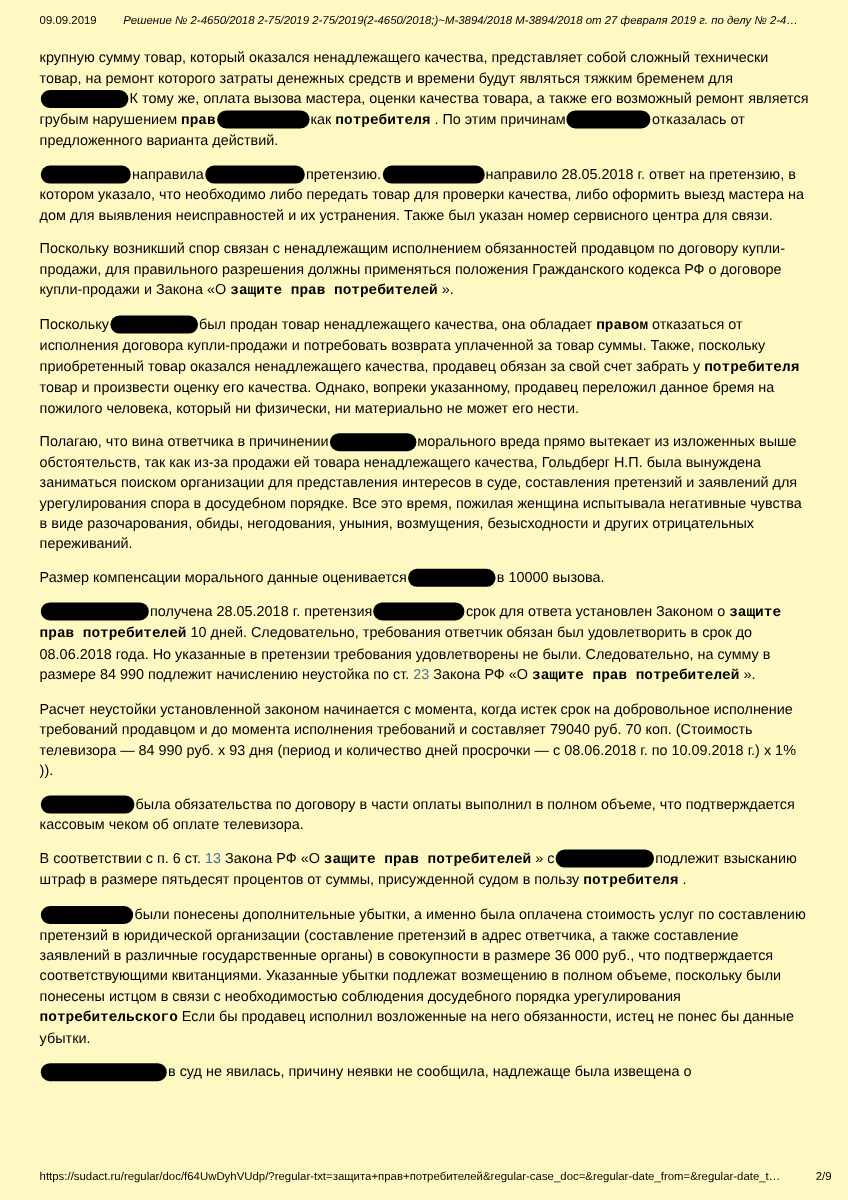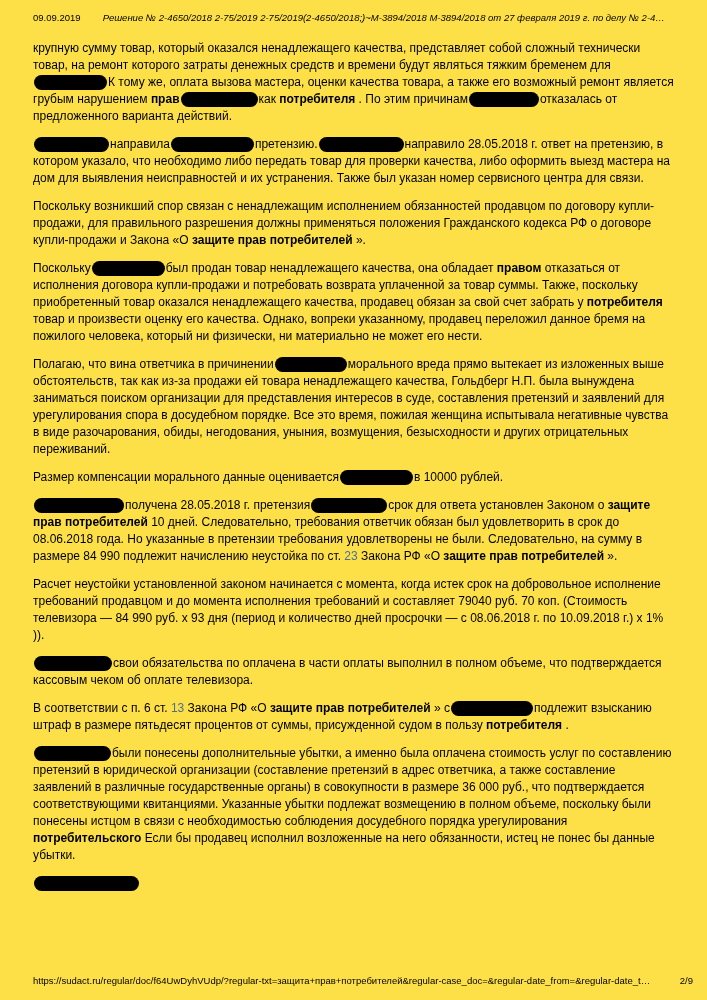--- a/index.html
+++ b/index.html
@@ -4,21 +4,21 @@
 <style>
   html, body {
     margin: 0;
     padding: 0;
     background: #ffffff;
   }
   .page {
     position: relative;
     width: 707px;
     height: 1000px;
-    background: #fde047;
+    background: #fef9c3;
     font-family: "Liberation Sans", sans-serif;
     color: #000000;
     overflow: hidden;
   }
   .print-header {
     position: absolute;
     top: 12px;
     left: 33px;
     right: 20px;
     display: flex;
@@ -43,20 +43,21 @@
     width: 641px;
     font-size: 12px;
     line-height: 17px;
     text-align: left;
   }
   .doc-body p {
     margin: 0 0 11px 0;
   }
   .doc-body .bold {
     font-weight: bold;
+    font-family: Liberation Mono, monospace;
   }
   .redaction {
     display: inline-block;
     height: 15px;
     background: #000000;
     border-radius: 8px;
     vertical-align: middle;
     margin: 0 1px;
   }
   .statute-link {
@@ -93,27 +94,27 @@
     <span class="date">09.09.2019</span>
     <span class="title">Решение № 2-4650/2018 2-75/2019 2-75/2019(2-4650/2018;)~М-3894/2018 М-3894/2018 от 27 февраля 2019 г. по делу № 2-4…</span>
   </div>
 
   <div class="doc-body">
       <p><span>крупную сумму товар, который оказался ненадлежащего качества, представляет собой сложный технически товар, на ремонт которого затраты денежных средств и времени будут являться тяжким бременем для </span><span class="redaction" style="width: 73px;"></span><span>К тому же, оплата вызова мастера, оценки качества товара, а также его возможный ремонт является грубым нарушением </span><span class="bold">прав</span><span class="redaction" style="width: 77px;"></span><span>как </span><span class="bold">потребителя</span><span> . По этим причинам</span><span class="redaction" style="width: 70px;"></span><span>отказалась от предложенного варианта действий.</span></p>
       <p><span class="redaction" style="width: 75px;"></span><span>направила</span><span class="redaction" style="width: 83px;"></span><span>претензию.</span><span class="redaction" style="width: 85px;"></span><span>направило 28.05.2018 г. ответ на претензию, в котором указало, что необходимо либо передать товар для проверки качества, либо оформить выезд мастера на дом для выявления неисправностей и их устранения. Также был указан номер сервисного центра для связи.</span></p>
       <p><span>Поскольку возникший спор связан с ненадлежащим исполнением обязанностей продавцом по договору купли-продажи, для правильного разрешения должны применяться положения Гражданского кодекса РФ о договоре купли-продажи и Закона «О </span><span class="bold">защите прав потребителей</span><span> ».</span></p>
       <p><span>Поскольку</span><span class="redaction" style="width: 73px;"></span><span>был продан товар ненадлежащего качества, она обладает </span><span class="bold">правом</span><span> отказаться от исполнения договора купли-продажи и потребовать возврата уплаченной за товар суммы. Также, поскольку приобретенный товар оказался ненадлежащего качества, продавец обязан за свой счет забрать у </span><span class="bold">потребителя</span><span> товар и произвести оценку его качества. Однако, вопреки указанному, продавец переложил данное бремя на пожилого человека, который ни физически, ни материально не может его нести.</span></p>
       <p><span>Полагаю, что вина ответчика в причинении</span><span class="redaction" style="width: 72px;"></span><span>морального вреда прямо вытекает из изложенных выше обстоятельств, так как из-за продажи ей товара ненадлежащего качества, Гольдберг Н.П. была вынуждена заниматься поиском организации для представления интересов в суде, составления претензий и заявлений для урегулирования спора в досудебном порядке. Все это время, пожилая женщина испытывала негативные чувства в виде разочарования, обиды, негодования, уныния, возмущения, безысходности и других отрицательных переживаний.</span></p>
-      <p><span>Размер компенсации морального данные оценивается</span><span class="redaction" style="width: 73px;"></span><span>в 10000 рублей.</span></p>
+      <p><span>Размер компенсации морального данные оценивается</span><span class="redaction" style="width: 73px;"></span><span>в 10000 вызова.</span></p>
       <p><span class="redaction" style="width: 90px;"></span><span>получена 28.05.2018 г. претензия</span><span class="redaction" style="width: 76px;"></span><span>срок для ответа установлен Законом о </span><span class="bold">защите прав потребителей</span><span> 10 дней. Следовательно, требования ответчик обязан был удовлетворить в срок до 08.06.2018 года. Но указанные в претензии требования удовлетворены не были. Следовательно, на сумму в размере 84 990 подлежит начислению неустойка по ст. </span><a class="statute-link" style="color: rgb(74, 112, 148);">23</a><span> Закона РФ «О </span><span class="bold">защите прав потребителей</span><span> ».</span></p>
       <p><span>Расчет неустойки установленной законом начинается с момента, когда истек срок на добровольное исполнение требований продавцом и до момента исполнения требований и составляет 79040 руб. 70 коп. (Стоимость телевизора — 84 990 руб. х 93 дня (период и количество дней просрочки — с 08.06.2018 г. по 10.09.2018 г.) х 1% )).</span></p>
-      <p><span class="redaction" style="width: 78px;"></span><span>свои обязательства по оплачена в части оплаты выполнил в полном объеме, что подтверждается кассовым чеком об оплате телевизора.</span></p>
+      <p><span class="redaction" style="width: 78px;"></span><span>была обязательства по договору в части оплаты выполнил в полном объеме, что подтверждается кассовым чеком об оплате телевизора.</span></p>
       <p><span>В соответствии с п. 6 ст. </span><a class="statute-link" style="color: rgb(74, 112, 148);">13</a><span> Закона РФ «О </span><span class="bold">защите прав потребителей</span><span> » с</span><span class="redaction" style="width: 82px;"></span><span>подлежит взысканию штраф в размере пятьдесят процентов от суммы, присужденной судом в пользу </span><span class="bold">потребителя</span><span> .</span></p>
       <p><span class="redaction" style="width: 77px;"></span><span>были понесены дополнительные убытки, а именно была оплачена стоимость услуг по составлению претензий в юридической организации (составление претензий в адрес ответчика, а также составление заявлений в различные государственные органы) в совокупности в размере 36 000 руб., что подтверждается соответствующими квитанциями. Указанные убытки подлежат возмещению в полном объеме, поскольку были понесены истцом в связи с необходимостью соблюдения досудебного порядка урегулирования </span><span class="bold">потребительского</span><span> Если бы продавец исполнил возложенные на него обязанности, истец не понес бы данные убытки.</span></p>
-      <p><span class="redaction" style="width: 105px;"></span></p>
+      <p><span class="redaction" style="width: 105px;"></span><span>в суд не явилась, причину неявки не сообщила, надлежаще была извещена о</span></p>
     </div>
 
   <div class="print-footer">
     <span class="url">https://sudact.ru/regular/doc/f64UwDyhVUdp/?regular-txt=защита+прав+потребителей&amp;regular-case_doc=&amp;regular-date_from=&amp;regular-date_t…</span>
     <span class="page-num">2/9</span>
   </div>
 
 </div>
 
 </body></html>

